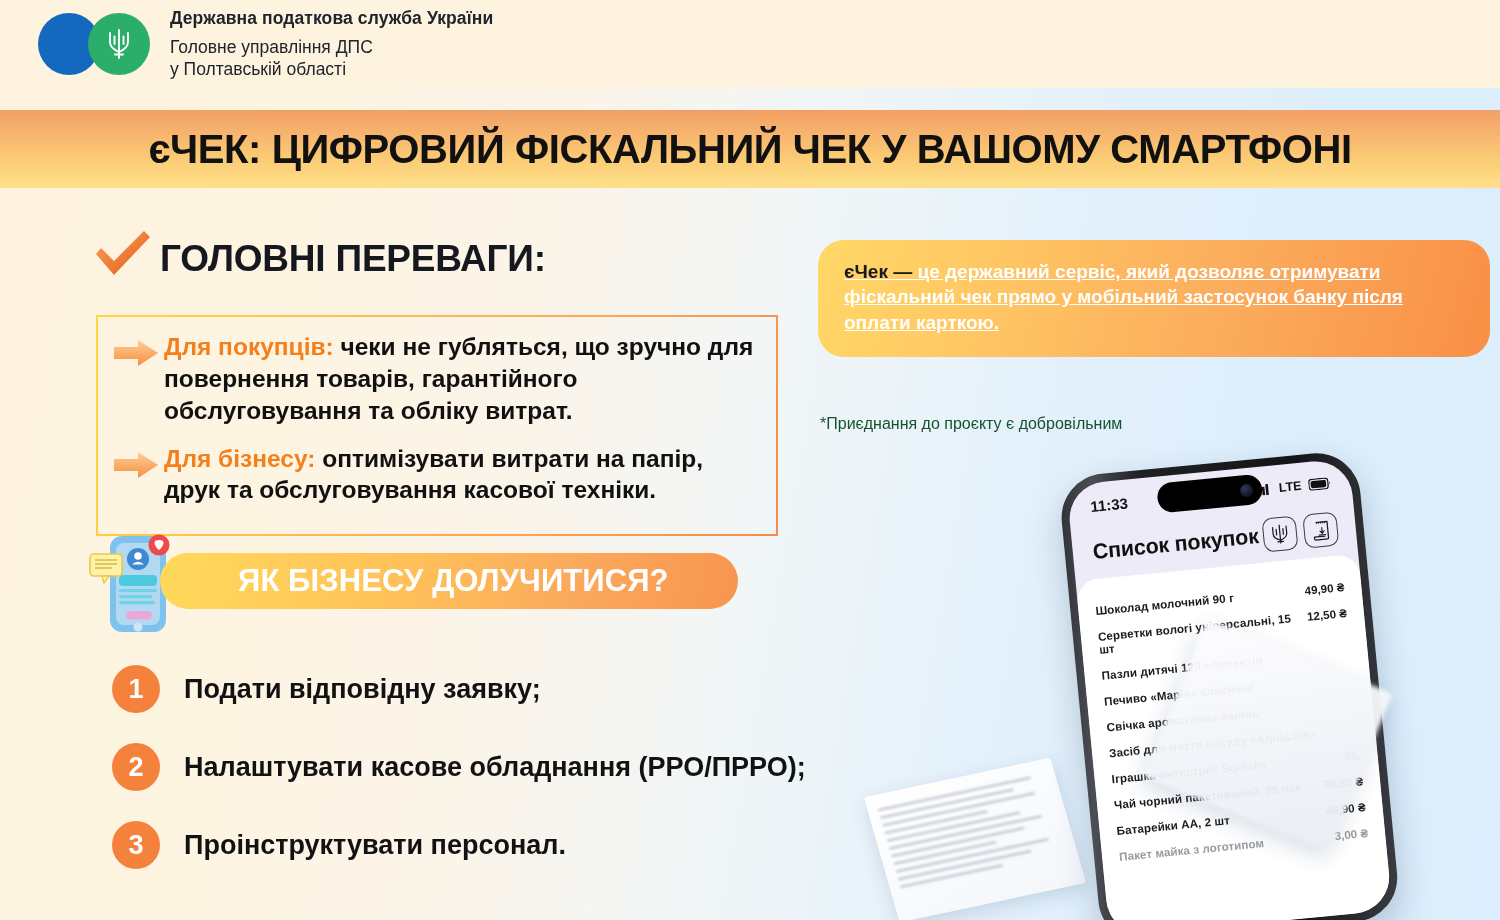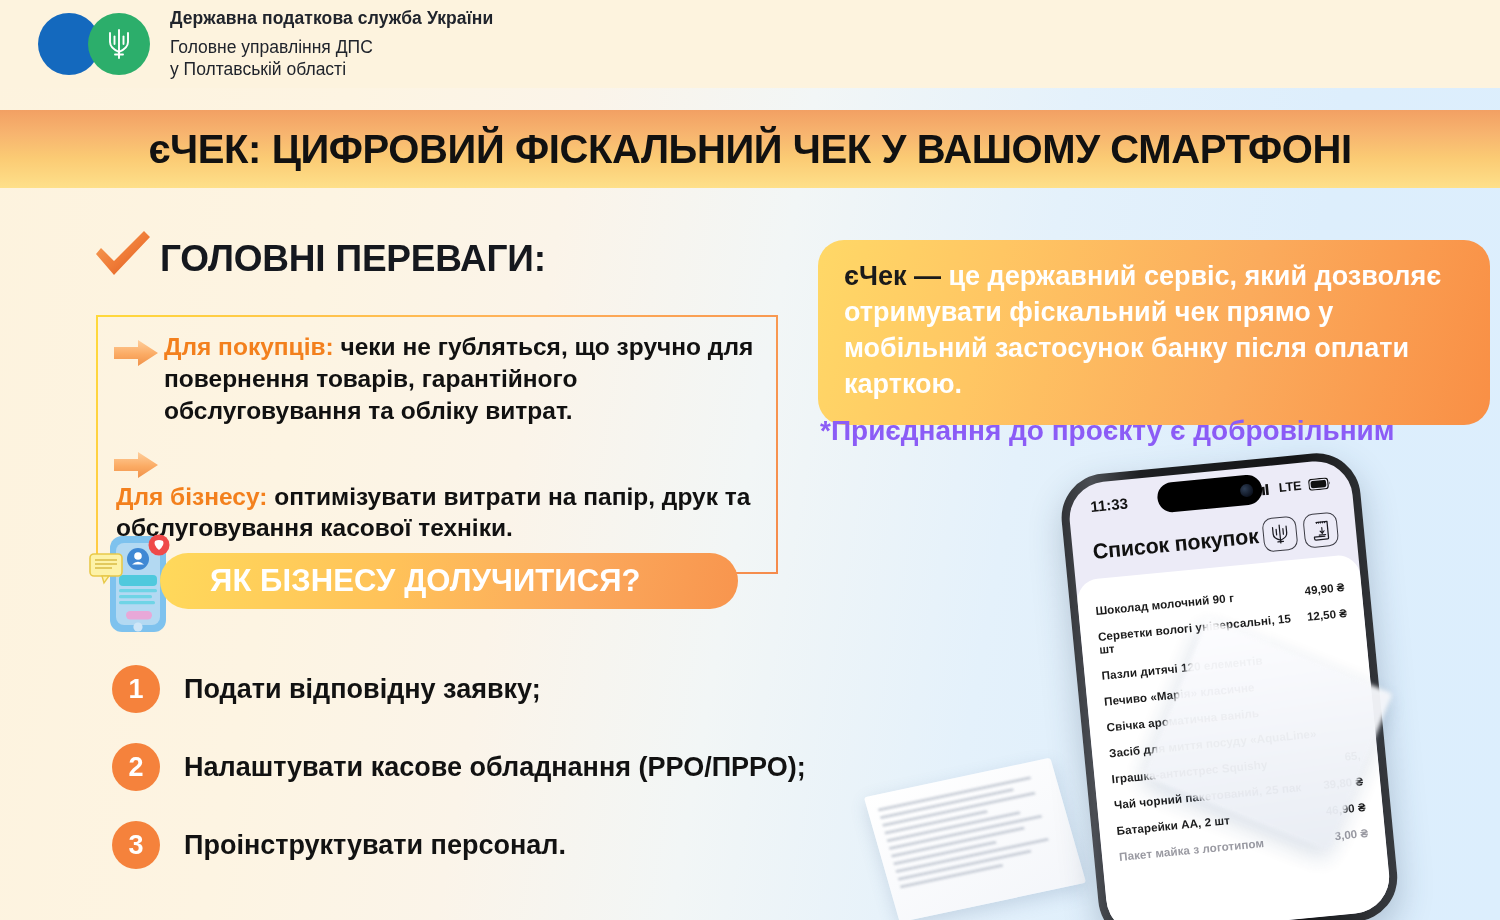--- a/index.html
+++ b/index.html
@@ -45,45 +45,45 @@
   .adv-head { position:absolute; left:92px; top:228px; display:flex; align-items:flex-end; }
   .check-ico { width:62px; height:52px; flex:0 0 auto; }
   .adv-head .h { font-size:37px; font-weight:bold; color:#15181e; letter-spacing:-.2px; margin-left:6px; }
 
   .adv-box {
     position:absolute; left:96px; top:315px; width:682px;
     border:2.5px solid; border-image: linear-gradient(120deg,#ffd93b,#ffb159,#f58b4c) 1;
     border-radius:14px; padding:14px 16px 16px 14px;
   }
   .adv-row { display:flex; align-items:flex-start; margin-bottom:2px; }
-  .adv-row:last-child { margin-bottom:12px;flex-direction:column; }
+  .adv-row:last-child { margin-bottom:12px; }
   .arrow-ico { width:48px; height:32px; flex:0 0 auto; margin-top:6px; }
   .adv-txt { font-size:24.5px; line-height:1.30; color:#111; font-weight:bold; margin-left:4px; }
   .adv-txt .lead { color:#f3801d; }
   .adv-gap { height:14px; }
 
   
   .callout {
     position:absolute; left:818px; top:240px; width:672px;
     background: linear-gradient(105deg,#ffd867 0%, #ffc663 26%, #fbab5c 62%, #f98f45 100%);
     border-radius:26px; padding:19px 26px 22px 26px;
   }
-  .callout p { font-size:27px; line-height:1.33; color:#fff; font-weight:bold; }
+  .callout p { font-size:19px; line-height:1.33; color:#fff; font-weight:bold;text-decoration:underline; }
   .callout .strong { color:#1a1a1a; }
   .note {
     position:absolute; left:820px; top:415px; width:680px;
-    font-size:28px; font-weight:bold; color:#8b5cf6;
+    font-size:16px; font-weight:normal; color:#14532d;
   }
 
   
   .howto-ico { position:absolute; left:88px; top:528px; width:96px; height:108px; }
   .howto-band {
     position:absolute; left:160px; top:553px; width:578px; height:56px;
     background: linear-gradient(100deg,#ffd95b 0%, #ffc259 40%, #fba95c 72%, #f8954e 100%);
-    border-radius:28px; display:flex; align-items:center; padding-left:50px;
+    border-radius:28px; display:flex; align-items:center; padding-left:78px;
   }
   .howto-band .t { font-size:31px; font-weight:bold; color:#fff; letter-spacing:.1px; }
 
   
   .steps { position:absolute; left:112px; top:650px; width:820px; }
   .step { display:flex; align-items:center; height:78px; }
   .step-num {
     width:48px; height:48px; border-radius:50%; background:#f5823c;
     color:#fff; font-size:27px; font-weight:bold;
     display:flex; align-items:center; justify-content:center; flex:0 0 auto;

